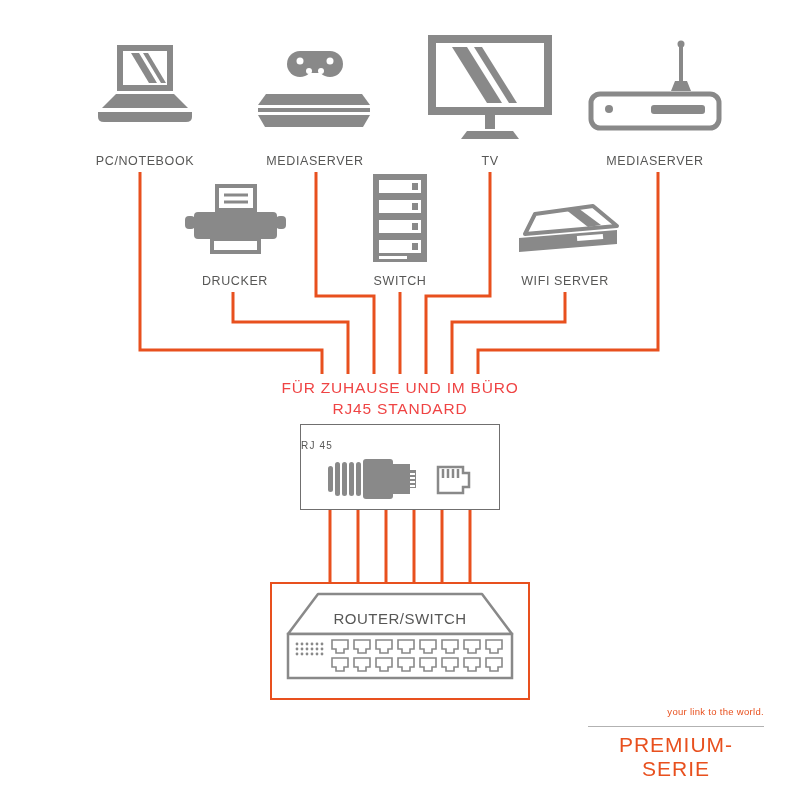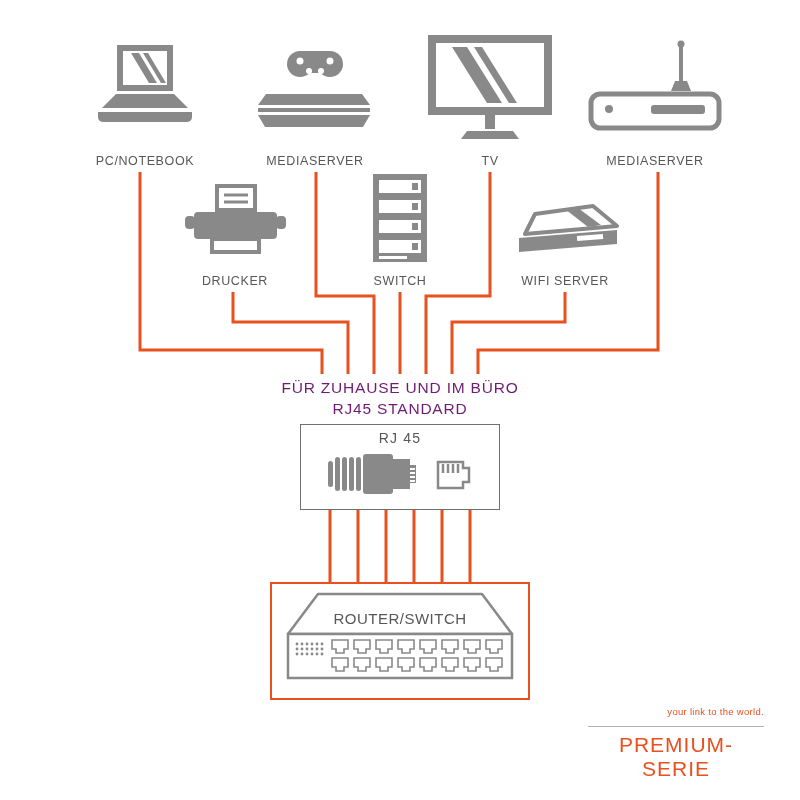--- a/index.html
+++ b/index.html
@@ -8,25 +8,25 @@
 
   .lines { position:absolute; left:0; top:0; }
 
   .device { position:absolute; width:160px; text-align:center; }
   .icon-wrap { display:flex; align-items:flex-end; justify-content:center; }
   .row1 .icon-wrap { height:112px; }
   .row2 .icon-wrap { height:88px; }
   .device-label { margin-top:10px; font-size:12.5px; letter-spacing:0.6px; color:#575756; }
 
   .heading { position:absolute; left:200px; top:377px; width:400px; text-align:center;
-             color:#701a75; font-size:15.5px; line-height:21px; letter-spacing:0.8px; }
+             color:#ef4444; font-size:15.5px; line-height:21px; letter-spacing:0.8px; }
 
   .rj45-box { position:absolute; left:300px; top:424px; width:200px; height:86px;
               border:1.5px solid #706F6F; background:#fff; }
-  .rj45-label { text-align:center; margin-top:5px; font-size:14px; letter-spacing:1.2px; color:#575756; }
+  .rj45-label { margin-top:15px; font-size:10px; letter-spacing:1.2px; color:#575756; }
   .rj45-art { display:block; margin:1px auto 0 auto; }
 
   .switch-box { position:absolute; left:270px; top:582px; width:260px; height:118px;
                 border:2px solid #E8501E; background:#fff; }
   .switch-art { position:absolute; left:8px; top:4px; }
   .switch-label { position:absolute; top:26px; left:0; width:100%; text-align:center;
                   font-size:15px; letter-spacing:0.5px; color:#575756; }
 
   .brand { position:absolute; left:588px; top:688px; width:176px; }
   .logo { font-size:37px; font-weight:bold; color:#575756; text-align:right;

